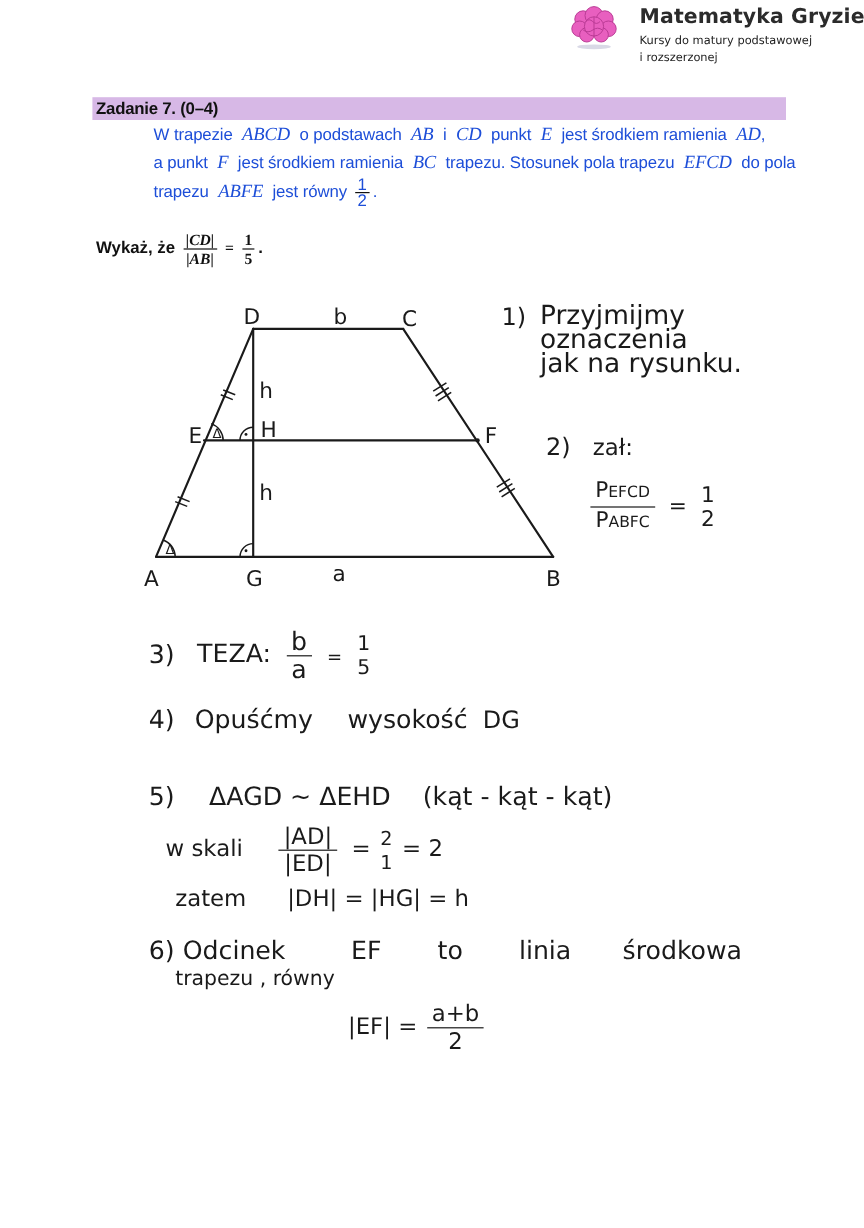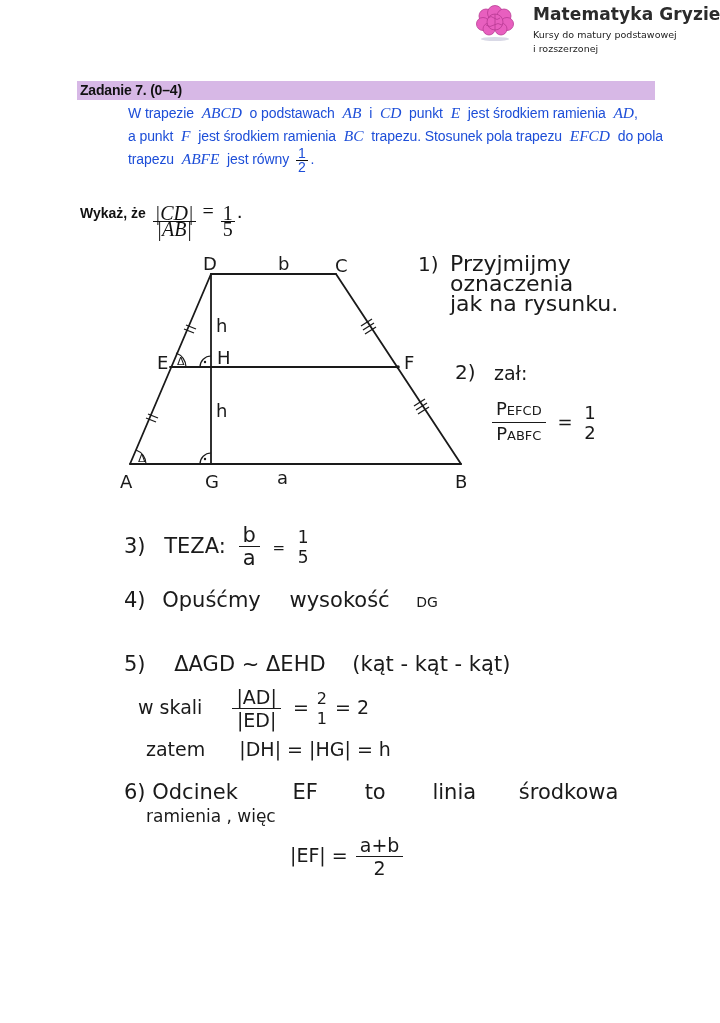--- a/index.html
+++ b/index.html
@@ -15,21 +15,21 @@
   .task-bar { left:77px; top:81px; width:578px; height:19px; background:#d7b8e6; }
   .task-title { left:80px; top:82px; font-weight:bold; font-size:14px; color:#111; letter-spacing:-0.2px; }
 
   .task-line { left:80px; font-size:14px; color:#1d4ed8; white-space:nowrap; letter-spacing:-0.1px;margin-left:48px; }
   .m { font-family:"Liberation Serif", serif; font-style:italic; font-size:15.5px; padding:0 4px; }
   .frac { display:inline-block; vertical-align:middle; text-align:center; line-height:13px; margin:0 3px; }
   .frac .num { display:block; border-bottom:1px solid #111; padding:0 2px; }
   .frac .den { display:block; padding:0 2px; }
 
   .prove { left:80px; top:192px; font-size:14px; font-weight:bold; white-space:nowrap; }
-  .prove .mf { font-family:"Liberation Serif", serif; font-style:italic; font-weight:normal; font-size:20px;margin-top:14px; }
+  .prove .mf { font-family:"Liberation Serif", serif; font-style:italic; font-weight:bold; font-size:13px; }
   .prove .frac { line-height:15px; }
 
   
   .hw { font-family:"DejaVu Sans", sans-serif; color:#1a1a1a; white-space:nowrap; font-weight:normal; }
   .hw-frac { display:inline-block; vertical-align:middle; text-align:center; line-height:22px; margin:0 6px; }
   .hw-frac .num { display:block; border-bottom:1.5px solid #1a1a1a; padding:0 4px; }
   .hw-frac .den { display:block; padding:0 4px; }
   .sub { font-size:13px; }
 
   svg text { font-family:"DejaVu Sans", sans-serif; fill:#1a1a1a; }
@@ -205,21 +205,21 @@
   <span class="hw-frac" style="line-height:20px">
     <span style="display:block;font-size:17px">1</span>
     <span style="display:block;font-size:17px">5</span>
   </span>
 </div>
 
 <div class="abs hw" style="left:124px;top:588px;font-size:21px;">
   <span>4)</span>
   <span style="margin-left:10px">Opuśćmy</span>
   <span style="margin-left:22px">wysokość</span>
-  <span style="margin-left:20px;font-size:14px">DG</span>
+  <span style="margin-left:6px;font-size:20px">DG</span>
 </div>
 
 <div class="abs hw" style="left:124px;top:652px;font-size:21px;">
   <span>5)</span>
   <span style="margin-left:22px">ΔAGD ~ ΔEHD</span>
   <span style="margin-left:20px">(kąt - kąt - kąt)</span>
 </div>
 <div class="abs hw" style="left:138px;top:686px;font-size:19px;">
   <span>w skali</span>
   <span class="hw-frac" style="margin-left:24px">
@@ -239,20 +239,20 @@
 </div>
 
 <div class="abs hw" style="left:124px;top:780px;font-size:21px;">
   <span>6)</span>
   <span>Odcinek</span>
   <span style="margin-left:48px">EF</span>
   <span style="margin-left:40px">to</span>
   <span style="margin-left:40px">linia</span>
   <span style="margin-left:36px">środkowa</span>
 </div>
-<div class="abs hw" style="left:146px;top:806px;font-size:17px;">ramienia , więc</div>
+<div class="abs hw" style="left:146px;top:806px;font-size:17px;">trapezu , równy</div>
 <div class="abs hw" style="left:290px;top:834px;font-size:19px;">
   <span>|EF| =</span>
   <span class="hw-frac" style="margin-left:2px">
     <span class="num">a+b</span>
     <span class="den">2</span>
   </span>
 </div>
 
 </body></html>

